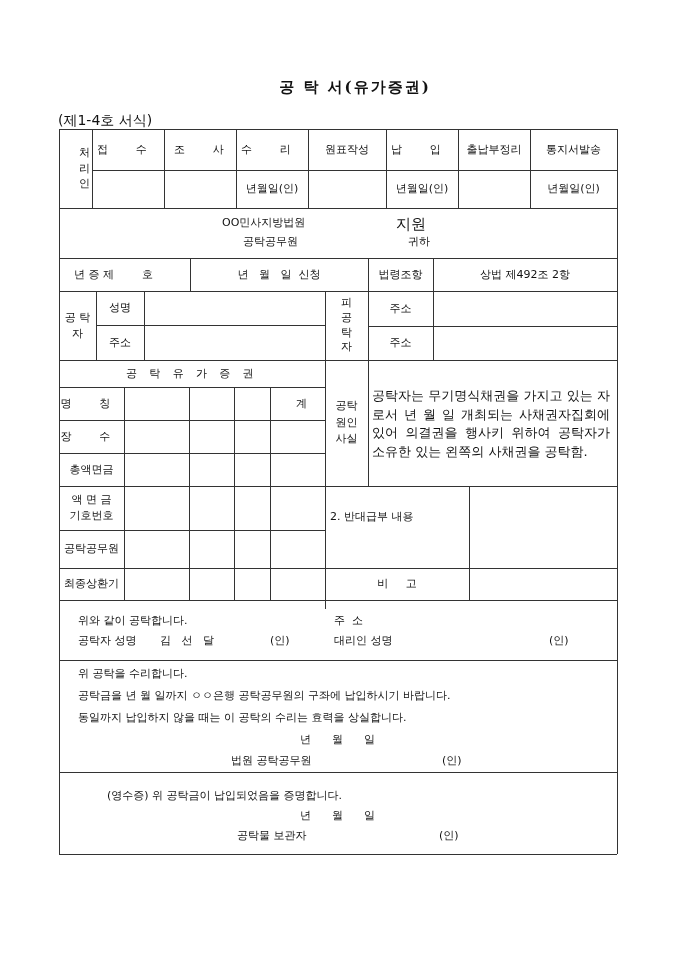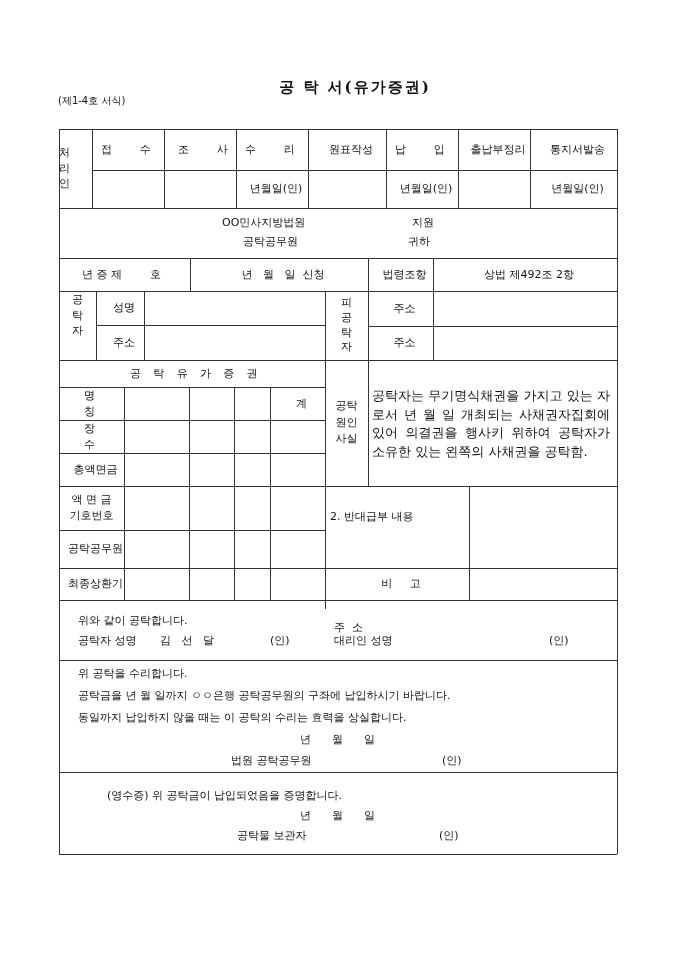--- a/index.html
+++ b/index.html
@@ -1,22 +1,22 @@
 <!DOCTYPE html>
 <html><head>
 <meta charset="utf-8">
 <style>
   html, body { margin:0; padding:0; background:#ffffff; }
   body { width:680px; height:962px; position:relative; font-family:"DejaVu Sans", sans-serif; color:#111; font-size:11px; overflow:hidden; }
   .abs { position:absolute; }
   .title { left:0; width:680px; top:78px; text-align:center; font-family:"DejaVu Serif", serif; font-weight:bold; font-size:15px; letter-spacing:2px; padding-left:30px; box-sizing:border-box; }
-  .formno { left:58px; top:94px; font-size:10px; }
+  .formno { left:58px; top:112px; font-size:14px; }
   .hl { position:absolute; height:0; border-top:1px solid #333; }
   .vl { position:absolute; width:0; border-left:1px solid #333; }
-  .cell { position:absolute; display:flex; align-items:center; justify-content:center; text-align:center; font-size:11px; line-height:1.45; box-sizing:border-box;padding-left:8px; }
+  .cell { position:absolute; display:flex; align-items:center; justify-content:center; text-align:center; font-size:11px; line-height:1.45; box-sizing:border-box; }
   .left { justify-content:flex-start; text-align:left; }
   .para { position:absolute; font-size:11px; line-height:18px; }
   .sp { letter-spacing:0.4em; }
   .spw { letter-spacing:1.1em; }
 </style>
 </head>
 <body>
 
 <div class="abs title">공 탁 서(유가증권)</div>
 <div class="abs formno">(제1-4호 서식)</div>
@@ -29,40 +29,40 @@
 <div class="hl" style="left:92px;top:170px;width:525px;"></div>
 <div class="hl" style="left:59px;top:208px;width:558px;"></div>
 <div class="vl" style="left:92px;top:129px;height:79px;"></div>
 <div class="vl" style="left:164px;top:129px;height:79px;"></div>
 <div class="vl" style="left:236px;top:129px;height:79px;"></div>
 <div class="vl" style="left:308px;top:129px;height:79px;"></div>
 <div class="vl" style="left:386px;top:129px;height:79px;"></div>
 <div class="vl" style="left:458px;top:129px;height:79px;"></div>
 <div class="vl" style="left:530px;top:129px;height:79px;"></div>
 
-<div class="cell" style="left:48px;top:129px;width:33px;height:79px;padding:6px 8px;">처 리 인</div>
+<div class="cell" style="left:68px;top:129px;width:33px;height:79px;padding:6px 8px;">처 리 인</div>
 
 <div class="cell spw" style="left:92px;top:129px;width:72px;height:41px;">접 수</div>
 <div class="cell spw" style="left:156px;top:129px;width:72px;height:41px;margin-left:13px;">조 사</div>
 <div class="cell spw" style="left:236px;top:129px;width:72px;height:41px;">수 리</div>
 <div class="cell" style="left:308px;top:129px;width:78px;height:41px;">원표작성</div>
 <div class="cell spw" style="left:386px;top:129px;width:72px;height:41px;">납 입</div>
 <div class="cell" style="left:458px;top:129px;width:72px;height:41px;">출납부정리</div>
 <div class="cell" style="left:530px;top:129px;width:87px;height:41px;">통지서발송</div>
 
 <div class="cell" style="left:92px;top:170px;width:72px;height:38px;"></div>
 <div class="cell" style="left:164px;top:170px;width:72px;height:38px;"></div>
 <div class="cell" style="left:236px;top:170px;width:72px;height:38px;">년월일(인)</div>
 <div class="cell" style="left:308px;top:170px;width:78px;height:38px;"></div>
 <div class="cell" style="left:386px;top:170px;width:72px;height:38px;">년월일(인)</div>
 <div class="cell" style="left:458px;top:170px;width:72px;height:38px;"></div>
 <div class="cell" style="left:530px;top:170px;width:87px;height:38px;">년월일(인)</div>
 
 <div class="abs" style="left:222px;top:215px;font-size:11px;">OO민사지방법원</div>
-<div class="abs" style="left:412px;top:215px;font-size:11px;">지원</div>
+<div class="abs" style="left:396px;top:215px;font-size:15px;">지원</div>
 <div class="abs" style="left:243px;top:234px;font-size:11px;">공탁공무원</div>
 <div class="abs" style="left:408px;top:234px;font-size:11px;">귀하</div>
 <div class="hl" style="left:59px;top:258px;width:558px;"></div>
 
 <div class="vl" style="left:190px;top:258px;height:33px;"></div>
 <div class="vl" style="left:368px;top:258px;height:33px;"></div>
 <div class="vl" style="left:433px;top:258px;height:33px;"></div>
 <div class="cell left" style="left:74px;top:258px;width:116px;height:33px;white-space:pre;">년 증 제        호</div>
 <div class="cell" style="left:190px;top:258px;width:178px;height:33px;white-space:pre;">년   월   일  신청</div>
 <div class="cell" style="left:368px;top:258px;width:65px;height:33px;">법령조항</div>
@@ -70,21 +70,21 @@
 <div class="hl" style="left:59px;top:291px;width:558px;"></div>
 
 <div class="vl" style="left:96px;top:291px;height:69px;"></div>
 <div class="vl" style="left:144px;top:291px;height:69px;"></div>
 <div class="vl" style="left:325px;top:291px;height:318px;"></div>
 <div class="vl" style="left:368px;top:291px;height:69px;"></div>
 <div class="vl" style="left:433px;top:291px;height:69px;"></div>
 <div class="hl" style="left:96px;top:325px;width:229px;"></div>
 <div class="hl" style="left:368px;top:326px;width:249px;"></div>
 
-<div class="cell" style="left:59px;top:281px;width:37px;height:69px;padding:0 12px;">공 탁 자</div>
+<div class="cell" style="left:59px;top:291px;width:37px;height:69px;padding:0 4px;">공 탁 자</div>
 <div class="cell" style="left:96px;top:291px;width:48px;height:34px;">성명</div>
 <div class="cell left" style="left:148px;top:291px;width:175px;height:34px;"></div>
 <div class="cell" style="left:96px;top:325px;width:48px;height:35px;">주소</div>
 <div class="cell left" style="left:148px;top:325px;width:175px;height:35px;"></div>
 
 <div class="cell" style="left:325px;top:291px;width:43px;height:69px;padding:0 14px;line-height:1.35;">피 공 탁 자</div>
 <div class="cell" style="left:368px;top:291px;width:65px;height:35px;">주소</div>
 <div class="cell left" style="left:437px;top:291px;width:178px;height:35px;"></div>
 <div class="cell" style="left:368px;top:326px;width:65px;height:34px;">주소</div>
 <div class="cell left" style="left:437px;top:326px;width:178px;height:34px;"></div>
@@ -126,21 +126,21 @@
 </div>
 <div class="cell" style="left:470px;top:486px;width:147px;height:82px;"></div>
 
 <div class="cell" style="left:325px;top:568px;width:144px;height:32px;white-space:pre;">비     고</div>
 <div class="cell" style="left:470px;top:568px;width:147px;height:32px;"></div>
 
 <div class="abs" style="left:78px;top:613px;">위와 같이 공탁합니다.</div>
 <div class="abs" style="left:78px;top:633px;">공탁자 성명</div>
 <div class="abs" style="left:160px;top:633px;white-space:pre;">김   선   달</div>
 <div class="abs" style="left:270px;top:633px;">(인)</div>
-<div class="abs" style="left:334px;top:613px;white-space:pre;margin-top:7px;">주  소</div>
+<div class="abs" style="left:334px;top:613px;white-space:pre;">주  소</div>
 <div class="abs" style="left:334px;top:633px;">대리인 성명</div>
 <div class="abs" style="left:549px;top:633px;">(인)</div>
 <div class="hl" style="left:59px;top:660px;width:558px;"></div>
 
 <div class="abs" style="left:78px;top:666px;">위 공탁을 수리합니다.</div>
 <div class="abs" style="left:78px;top:688px;">공탁금을 년 월 일까지 ㅇㅇ은행 공탁공무원의 구좌에 납입하시기 바랍니다.</div>
 <div class="abs" style="left:78px;top:710px;">동일까지 납입하지 않을 때는 이 공탁의 수리는 효력을 상실합니다.</div>
 <div class="abs" style="left:300px;top:732px;white-space:pre;">년      월      일</div>
 <div class="abs" style="left:231px;top:753px;">법원 공탁공무원</div>
 <div class="abs" style="left:442px;top:753px;">(인)</div>

